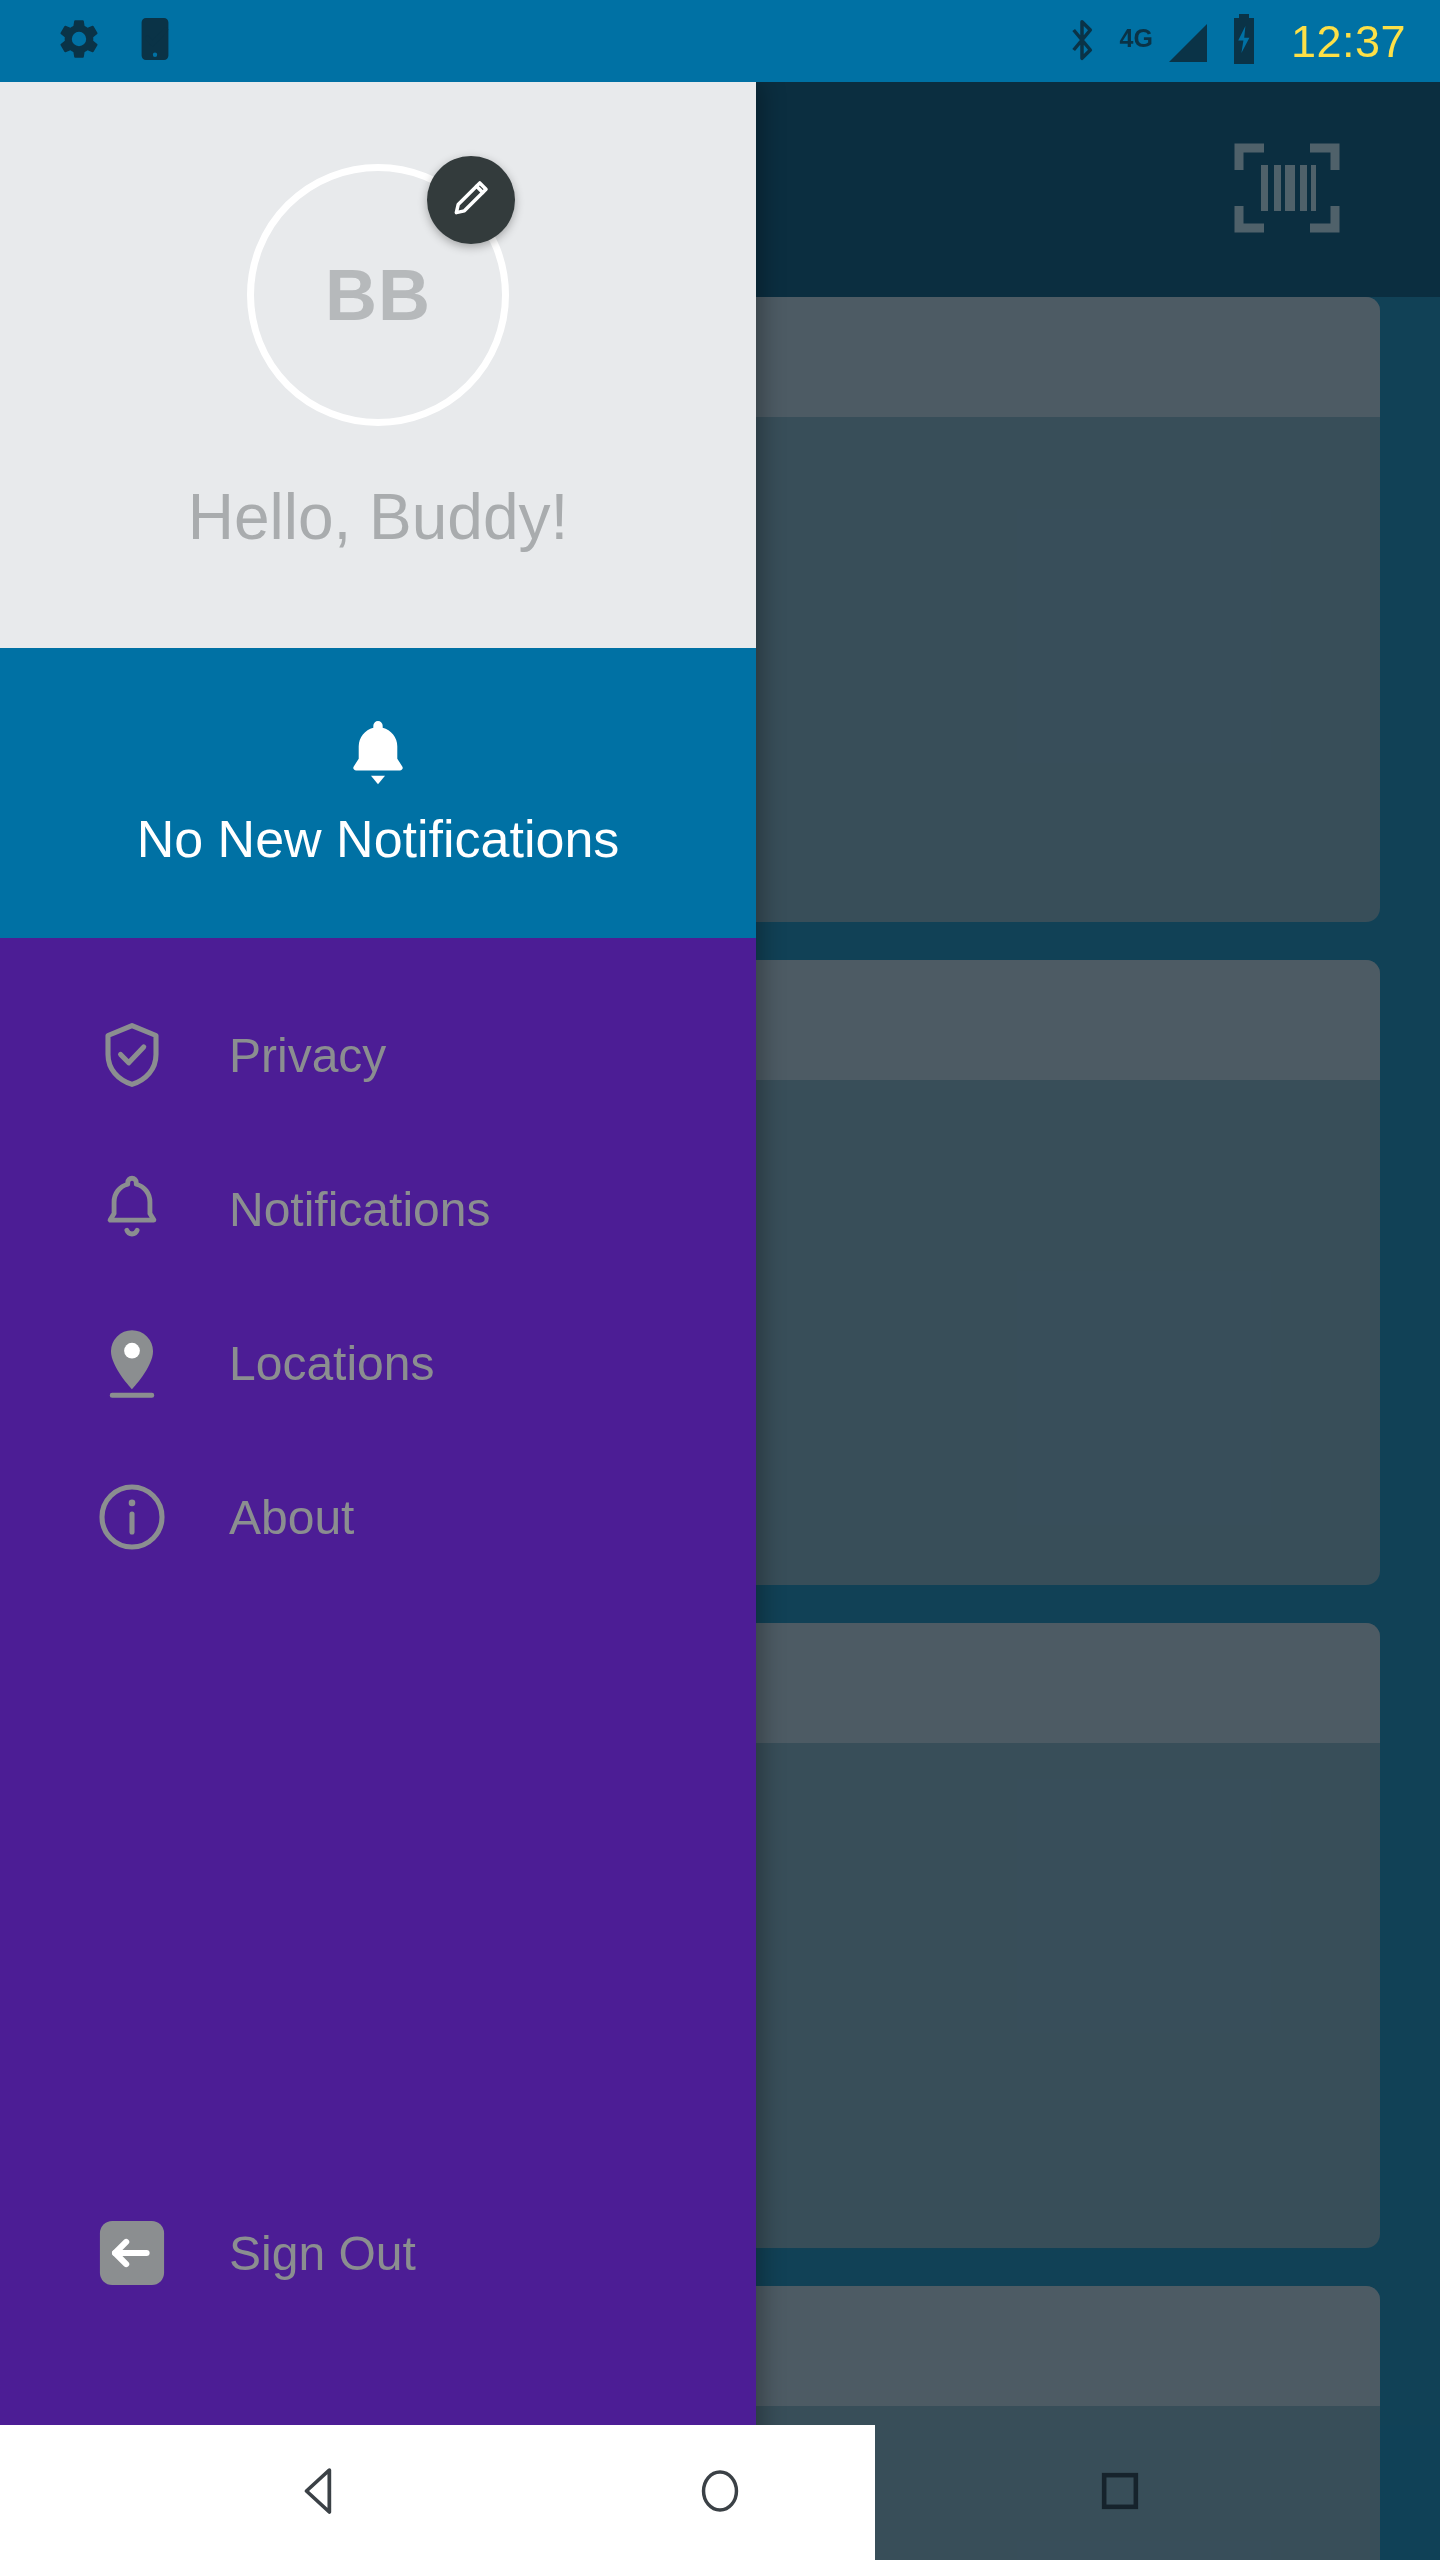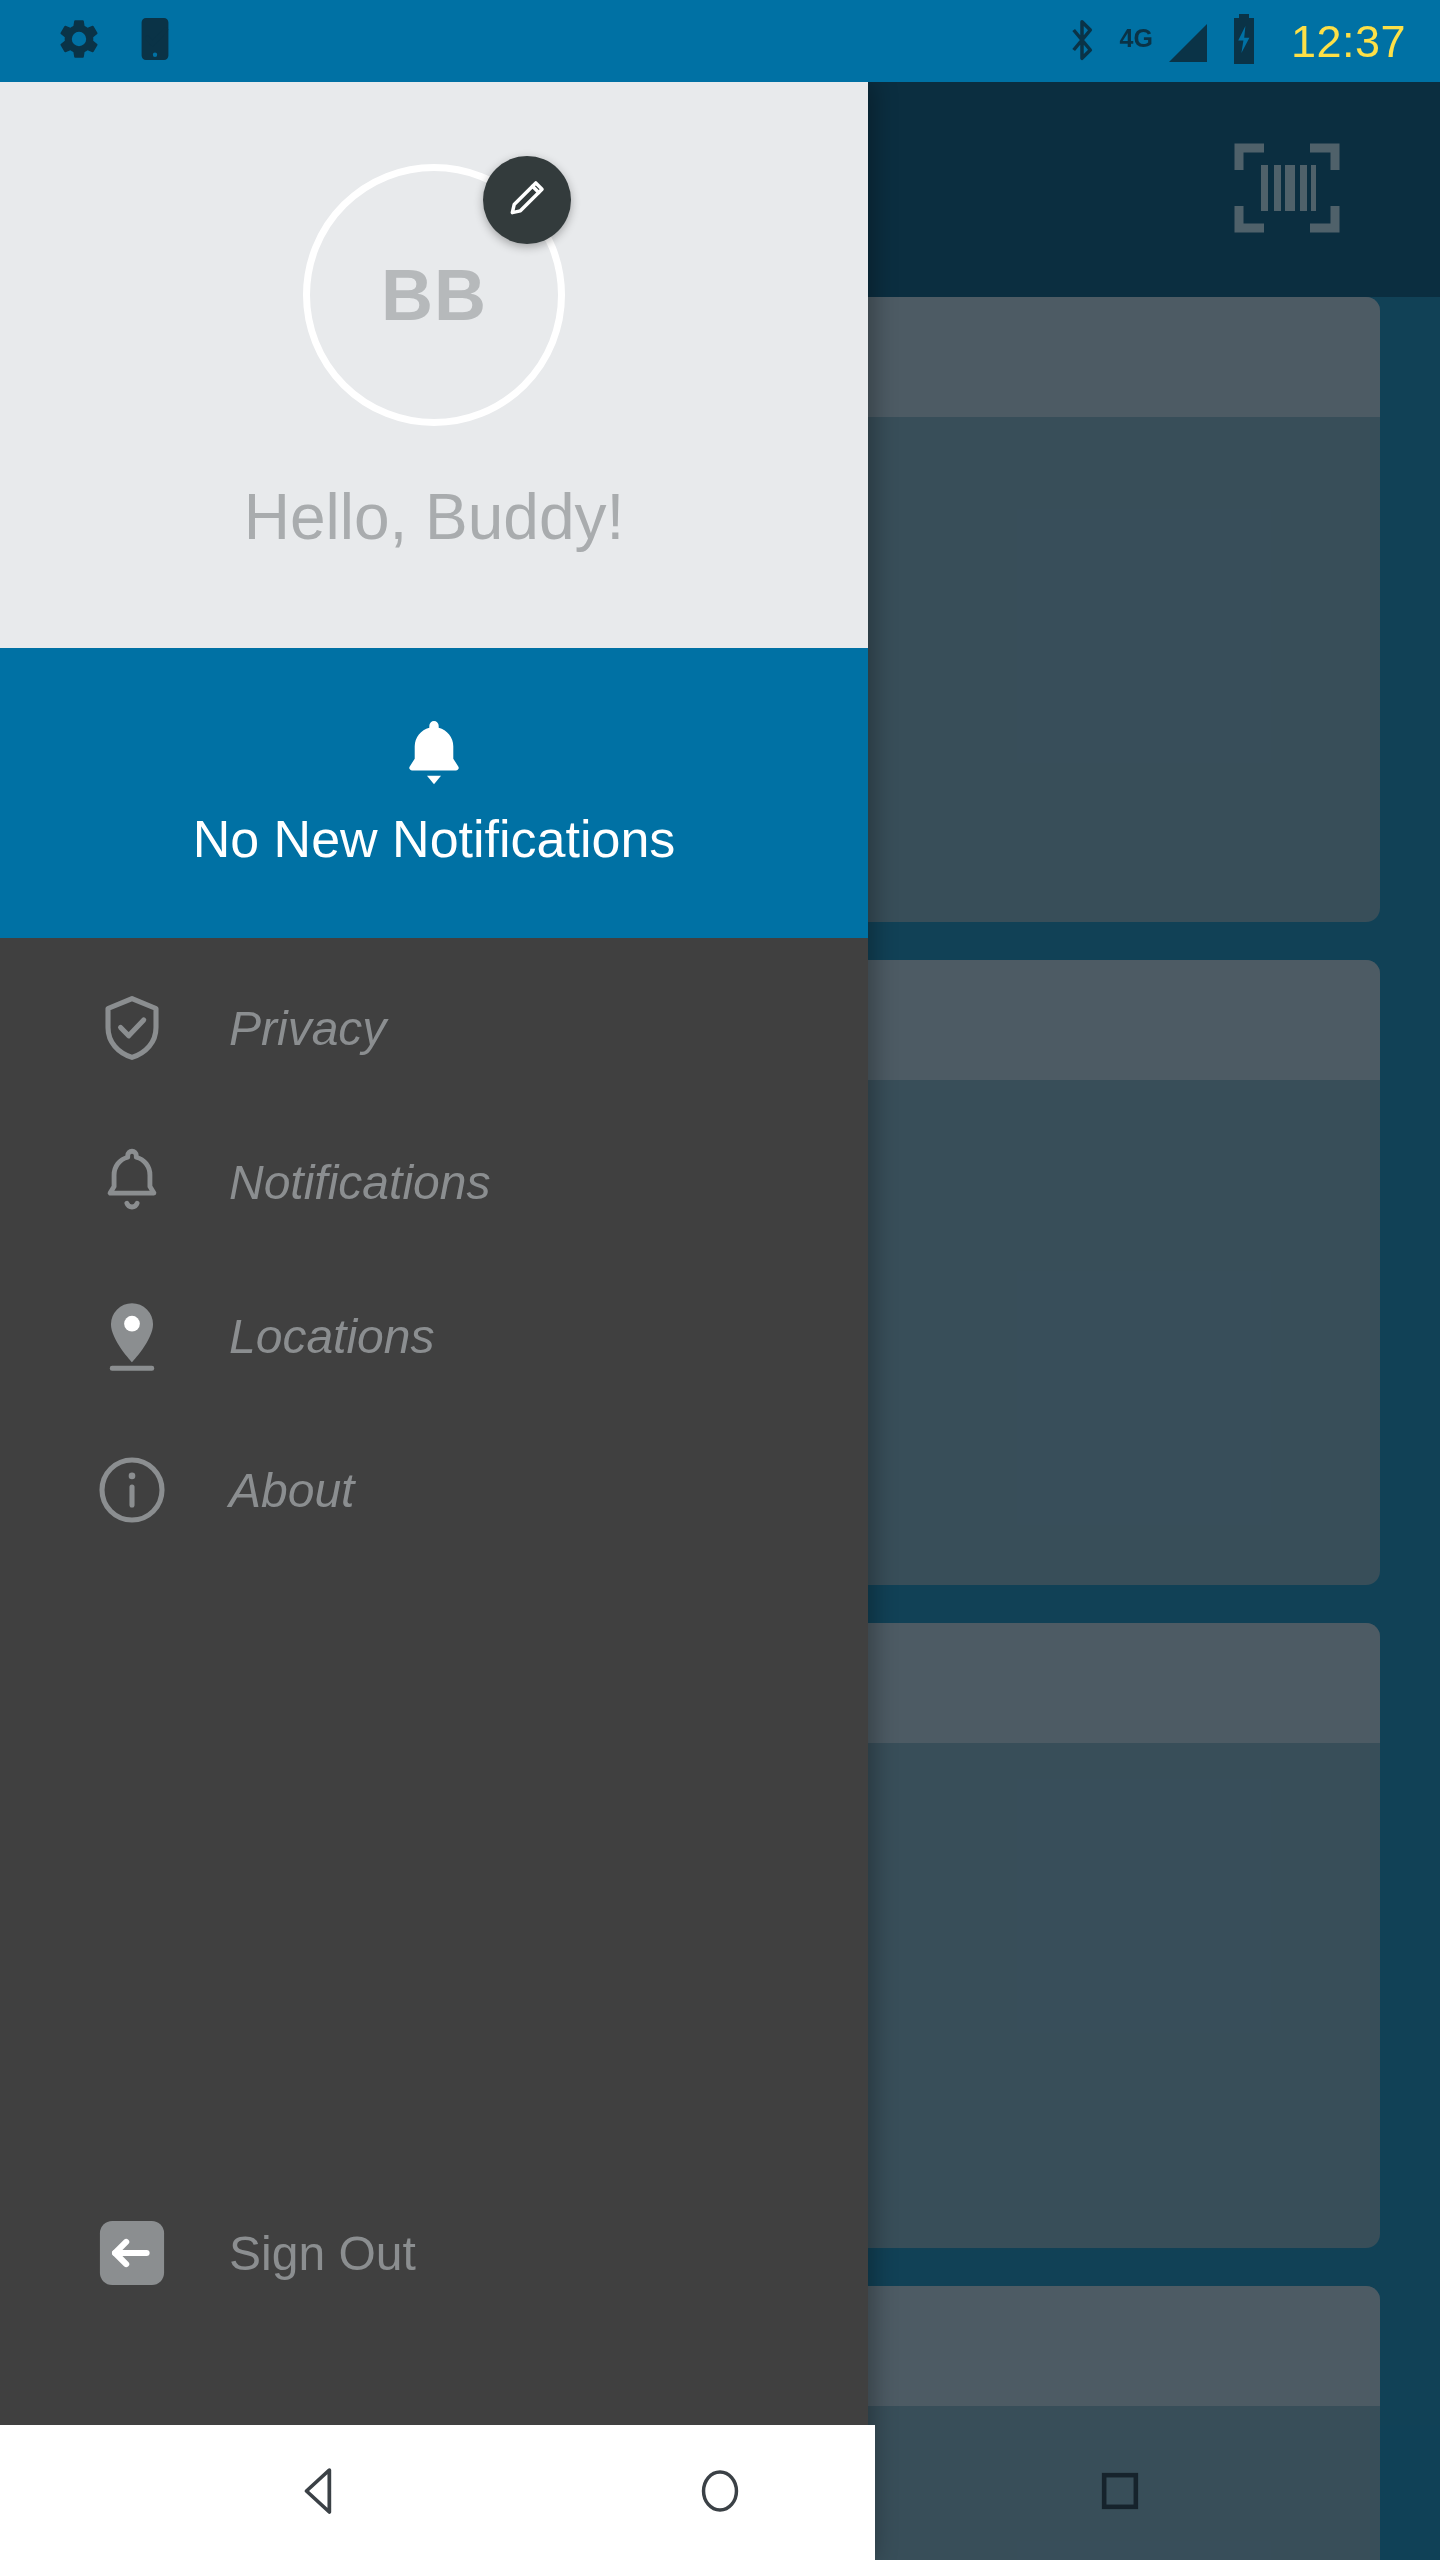--- a/index.html
+++ b/index.html
@@ -74,22 +74,22 @@
     font-size:45px; color:#fde047; font-weight:normal;
     letter-spacing:0.5px; margin-left:14px;
   }
   .sb-4g {
     font-size:25px; font-weight:bold; color:#0a3347;
     line-height:1; align-self:flex-start; margin-top:12px; margin-right:-8px;
   }
 
   
   #nav-drawer {
-    position:absolute; left:0; top:82px; width:868px; bottom:0;
-    background:#404040;
+    position:absolute; left:0; top:82px; width:756px; bottom:0;
+    background:#4c1d95;
     z-index:30;
     box-shadow:6px 0 22px rgba(0,0,0,0.30);
     overflow:hidden;
   }
 
   
   #profile-header {
     height:566px; background:#e8eaec;
     display:flex; flex-direction:column;
     align-items:center; justify-content:flex-start;
@@ -123,21 +123,21 @@
     background:#0071a4; height:290px;
     display:flex; flex-direction:column;
     align-items:center; justify-content:center;
     gap:12px;
   }
   .banner-text {
     font-size:52px; color:#ffffff;
   }
 
   
-  #menu-list { padding-top:13px;font-style:italic; }
+  #menu-list { padding-top:40px; }
   .menu-item {
     display:flex; align-items:center;
     height:154px;
     padding-left:95px;
   }
   .menu-icon {
     width:74px; height:74px;
     display:flex; align-items:center; justify-content:center;
     flex:none;
   }

